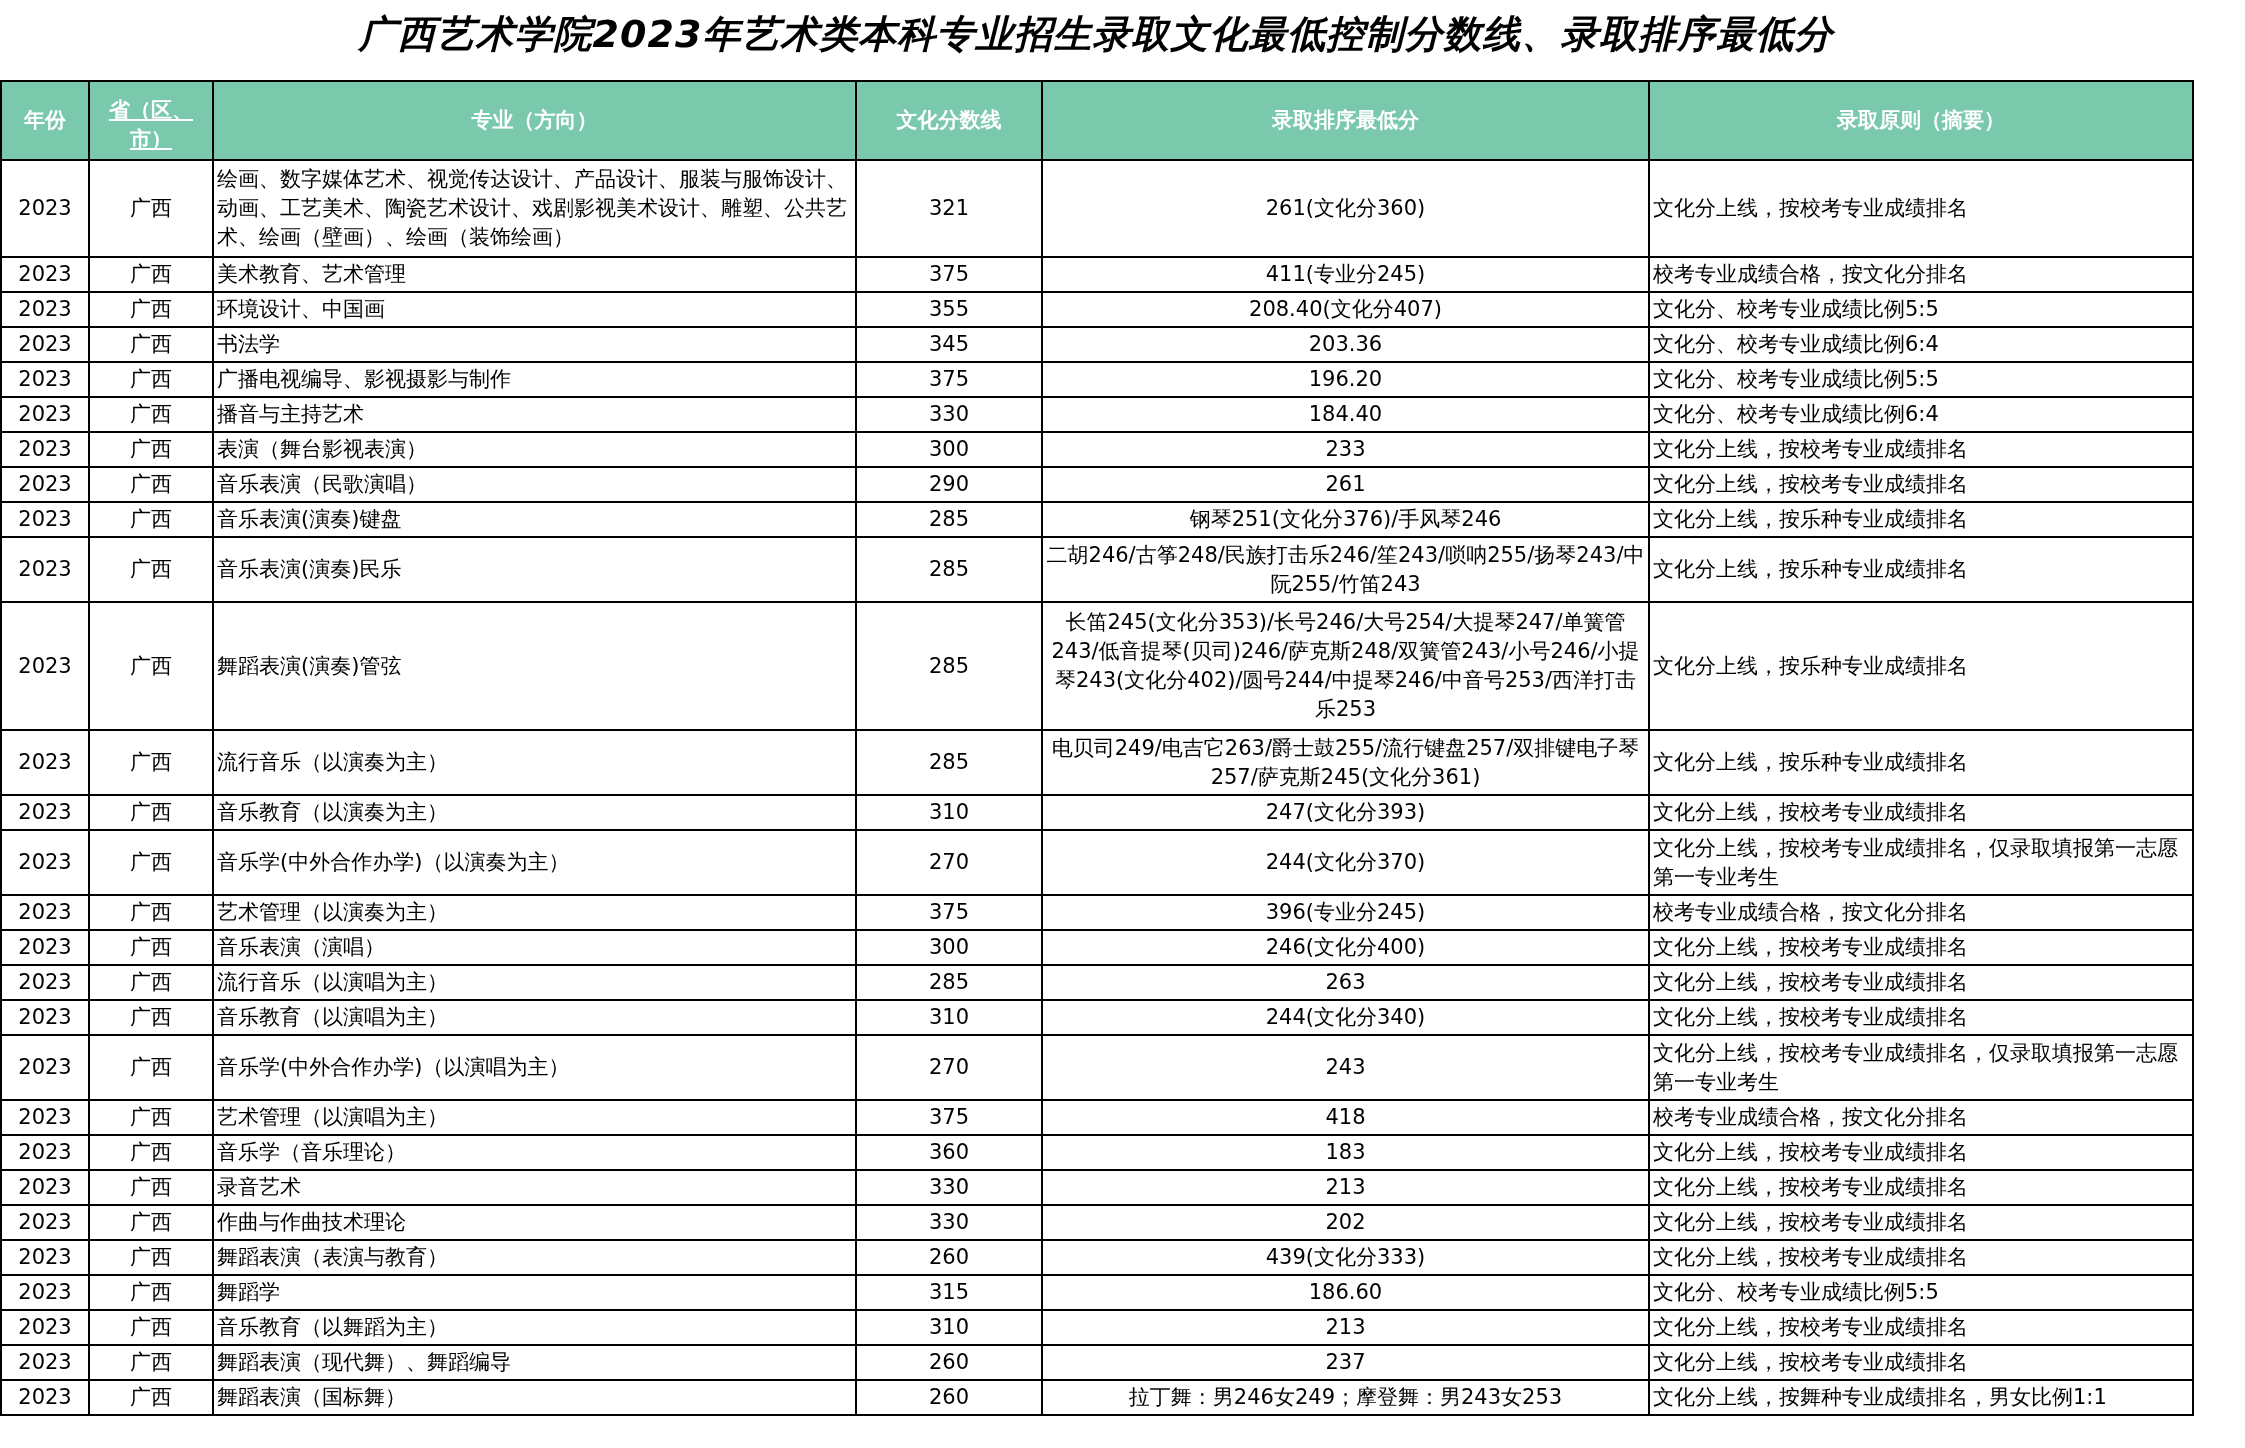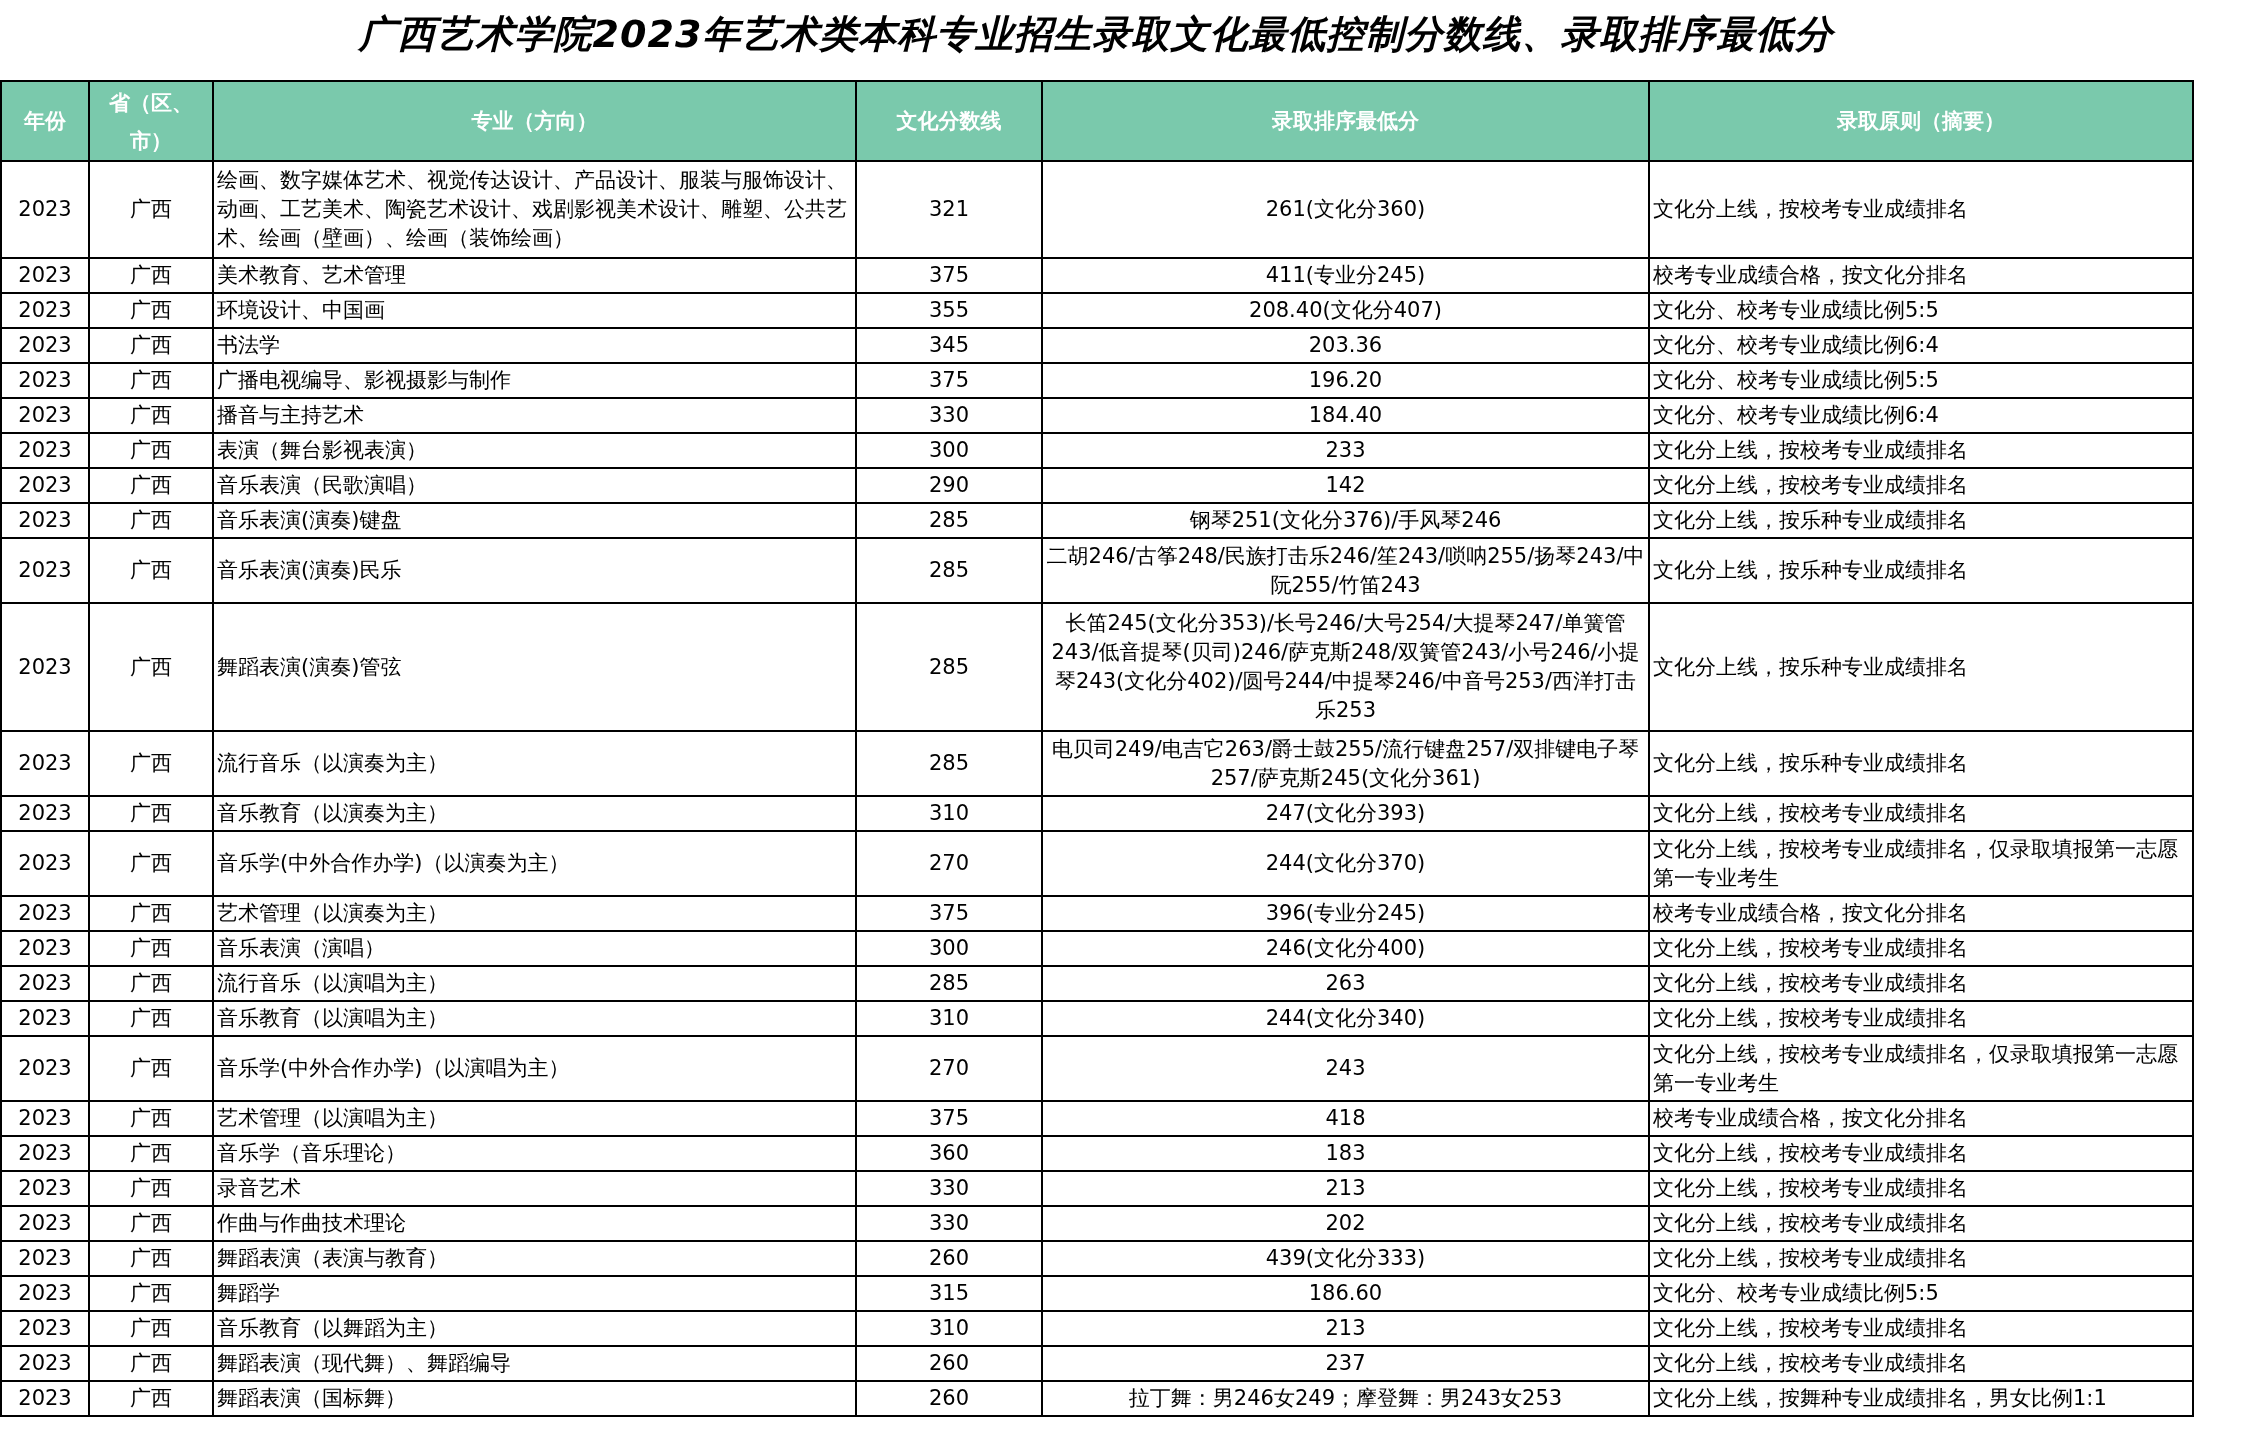--- a/index.html
+++ b/index.html
@@ -3,21 +3,21 @@
 <meta charset="utf-8">
 <style>
   html, body { margin:0; padding:0; background:#ffffff; }
   body { width:2245px; height:1448px; position:relative; overflow:hidden;
          font-family:"DejaVu Sans","Liberation Sans",sans-serif; color:#000; }
   .title { position:absolute; left:0; top:8px; width:2192px; height:52px; text-align:center;
            font-size:38px; font-weight:bold; line-height:52px; letter-spacing:1px;font-style:italic; }
   table.grid { position:absolute; left:0; top:80px; border-collapse:collapse; table-layout:fixed; width:2192px; }
   table.grid th, table.grid td { border:2px solid #000; padding:0 3px; font-size:21px; line-height:29px; vertical-align:middle; overflow:hidden; }
   table.grid th { background:#7AC9AC; color:#ffffff; font-weight:bold; text-align:center; height:63px; font-size:21px; }
-  table.grid th.prov { vertical-align:top; line-height:38px; padding-top:2px; }
+  table.grid th.prov { vertical-align:top; line-height:29px; padding-top:14px;text-decoration:underline; }
   table.grid td.c { text-align:center; }
   table.grid td.l { text-align:left; }
   table.grid tr.h1 td { height:33px; }
   table.grid tr.h2 td { height:63px; }
   table.grid tr.h3 td { height:95px;margin-left:29px; }
   table.grid tr.h4 td { height:126px; }
 </style>
 </head>
 <body>
 
@@ -97,21 +97,21 @@
         <td class="l">表演（舞台影视表演）</td>
         <td class="c">300</td>
         <td class="c">233</td>
         <td class="l">文化分上线，按校考专业成绩排名</td>
       </tr>
       <tr class="h1">
         <td class="c">2023</td>
         <td class="c">广西</td>
         <td class="l">音乐表演（民歌演唱）</td>
         <td class="c">290</td>
-        <td class="c">142</td>
+        <td class="c">261</td>
         <td class="l">文化分上线，按校考专业成绩排名</td>
       </tr>
       <tr class="h1">
         <td class="c">2023</td>
         <td class="c">广西</td>
         <td class="l">音乐表演(演奏)键盘</td>
         <td class="c">285</td>
         <td class="c">钢琴251(文化分376)/手风琴246</td>
         <td class="l">文化分上线，按乐种专业成绩排名</td>
       </tr>

